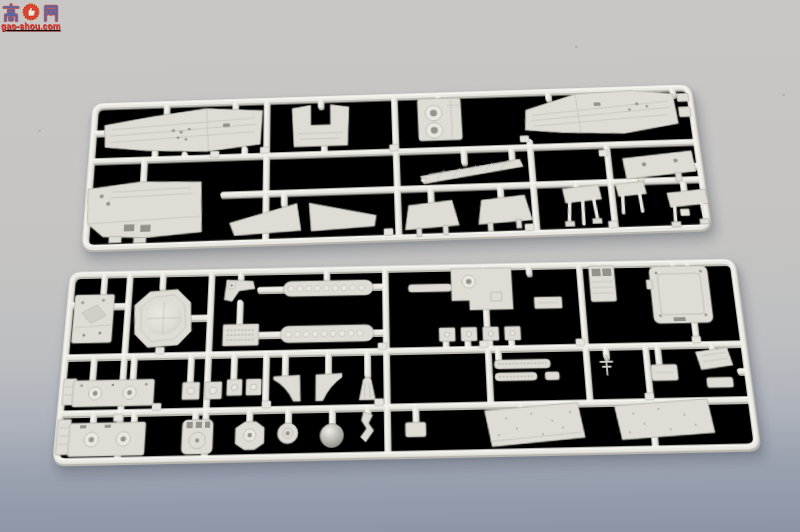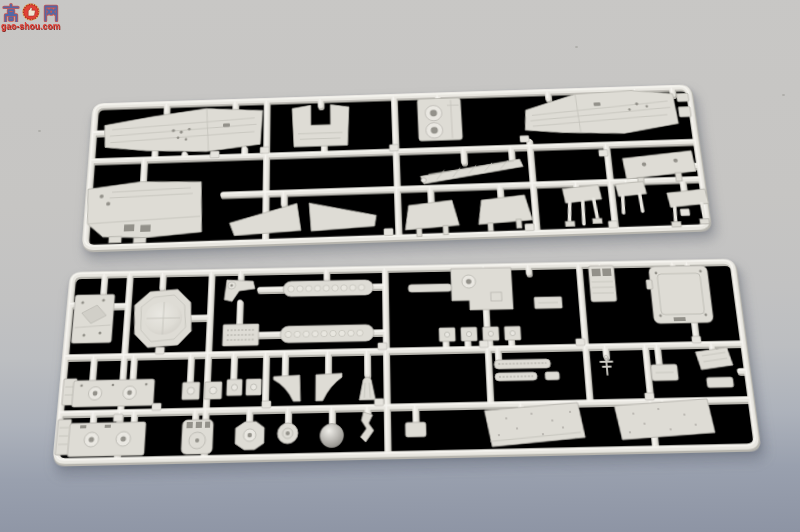--- a/index.html
+++ b/index.html
@@ -26,21 +26,21 @@
   .tline{fill:none;stroke:#c3c1ba;stroke-width:.8;}
   .oline{fill:none;stroke:#b8b6af;stroke-width:.8;}
   .tdash{fill:none;stroke:#a8a69f;stroke-width:1;stroke-dasharray:2 1.6;}
   .leg{stroke:var(--plastic,#e9e7e1);stroke-width:3.5;fill:none;stroke-linecap:round;}
   .mast{stroke:#cfcdc6;stroke-width:1.8;fill:none;stroke-linecap:round;}
   .bump{fill:#e8e6df;stroke:#b2b0a9;stroke-width:.5;}
   .spk{fill:#b0aea7;}
   .sheen{fill:url(#sheenG);opacity:.55;}
   .dome{fill:url(#domeG);stroke:#8f8d88;stroke-width:.6;}
   .tag{fill:var(--tag,#e6e4de);stroke:var(--part-line,#b2b0a9);stroke-width:.6;}
-  .watermark{position:absolute;left:1px;top:2px;z-index:5;opacity:.93;width:64px;}
+  .watermark{position:absolute;left:1px;top:2px;z-index:5;opacity:.93;width:64px;text-decoration:underline;}
   .wm-row{display:flex;align-items:center;gap:1px;}
   .wgR{fill:none;stroke:var(--wm-outline,#cf3a30);stroke-width:3.4;stroke-linecap:round;stroke-linejoin:round;opacity:.85;}
   .wgB{fill:none;stroke:var(--wm-char,#4d61a3);stroke-width:1.8;stroke-linecap:round;stroke-linejoin:round;}
   .wm-site{font-size:8.5px;font-weight:bold;letter-spacing:.1px;white-space:nowrap;
     color:var(--wm-site,#e0362b);text-shadow:.6px .6px 0 #7e120e;margin-top:-1px;}
   .sr{position:absolute;width:1px;height:1px;overflow:hidden;clip-path:inset(50%);}
   .speck{position:absolute;width:3px;height:2px;border-radius:50%;background:#8f8d88;opacity:.45;}
 </style>
 </head>
 <body>

